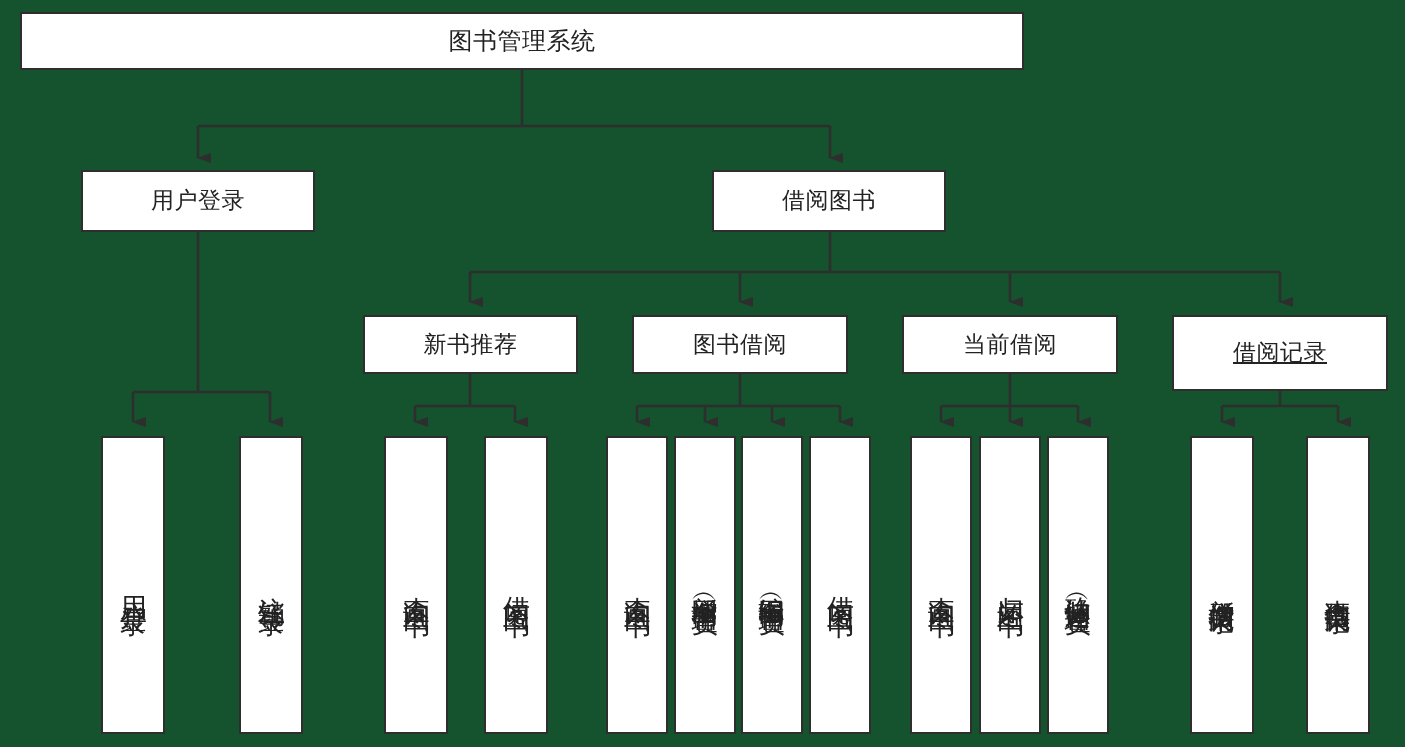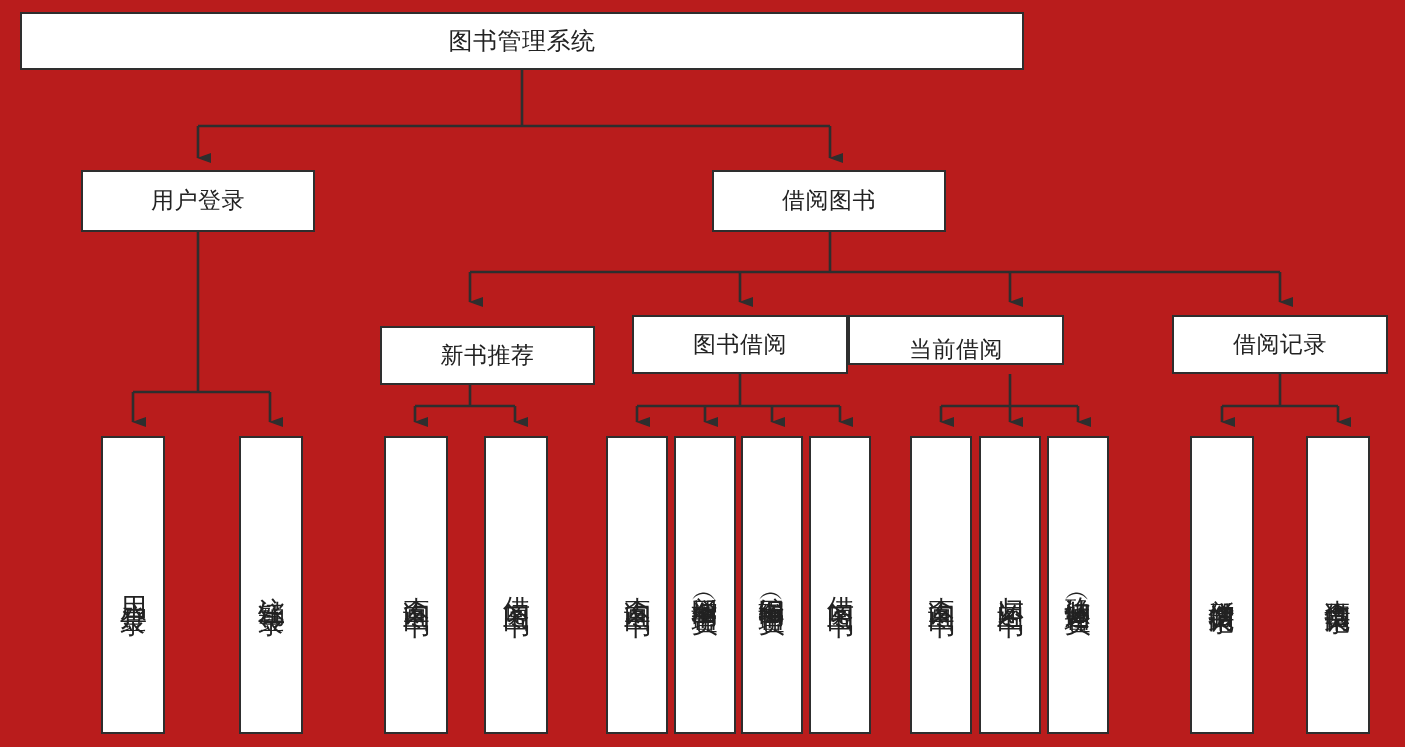--- a/index.html
+++ b/index.html
@@ -4,21 +4,21 @@
 <style>
   html,body{margin:0;padding:0;background:#ffffff;}
   body{
     font-family:"Liberation Sans","DejaVu Sans",sans-serif;
     -webkit-font-smoothing:antialiased;
   }
   #canvas{
     position:relative;
     width:1405px;
     height:747px;
-    background:#b91c1c;
+    background:#14532d;
     overflow:hidden;
   }
   svg#edges{
     position:absolute;
     left:0; top:0;
     width:1405px;
     height:747px;
     pointer-events:none;
   }
   .node{
@@ -129,30 +129,30 @@
     <span class="label">图书管理系统</span>
   </div>
 
   <div class="node h" style="left:81px; top:170px; width:234px; height:62px;">
     <span class="label">用户登录</span>
   </div>
   <div class="node h" style="left:712px; top:170px; width:234px; height:62px;">
     <span class="label">借阅图书</span>
   </div>
 
-  <div class="node h" style="left:380px; top:315px; width:215px; height:59px;margin-top:11px;">
+  <div class="node h" style="left:363px; top:315px; width:215px; height:59px;">
     <span class="label">新书推荐</span>
   </div>
   <div class="node h" style="left:632px; top:315px; width:216px; height:59px;">
     <span class="label">图书借阅</span>
   </div>
-  <div class="node h" style="left:848px; top:315px; width:216px; height:50px;align-items:flex-end;">
+  <div class="node h" style="left:902px; top:315px; width:216px; height:59px;">
     <span class="label">当前借阅</span>
   </div>
-  <div class="node h" style="left:1172px; top:315px; width:216px; height:59px;">
+  <div class="node h" style="left:1172px; top:315px; width:216px; height:76px;text-decoration:underline;">
     <span class="label">借阅记录</span>
   </div>
 
   <div class="node v" style="left:101px; top:436px; width:64px; height:298px;">
     <span class="label">用户登录</span>
   </div>
   <div class="node v" style="left:239px; top:436px; width:64px; height:298px;">
     <span class="label">注销登录</span>
   </div>
 

